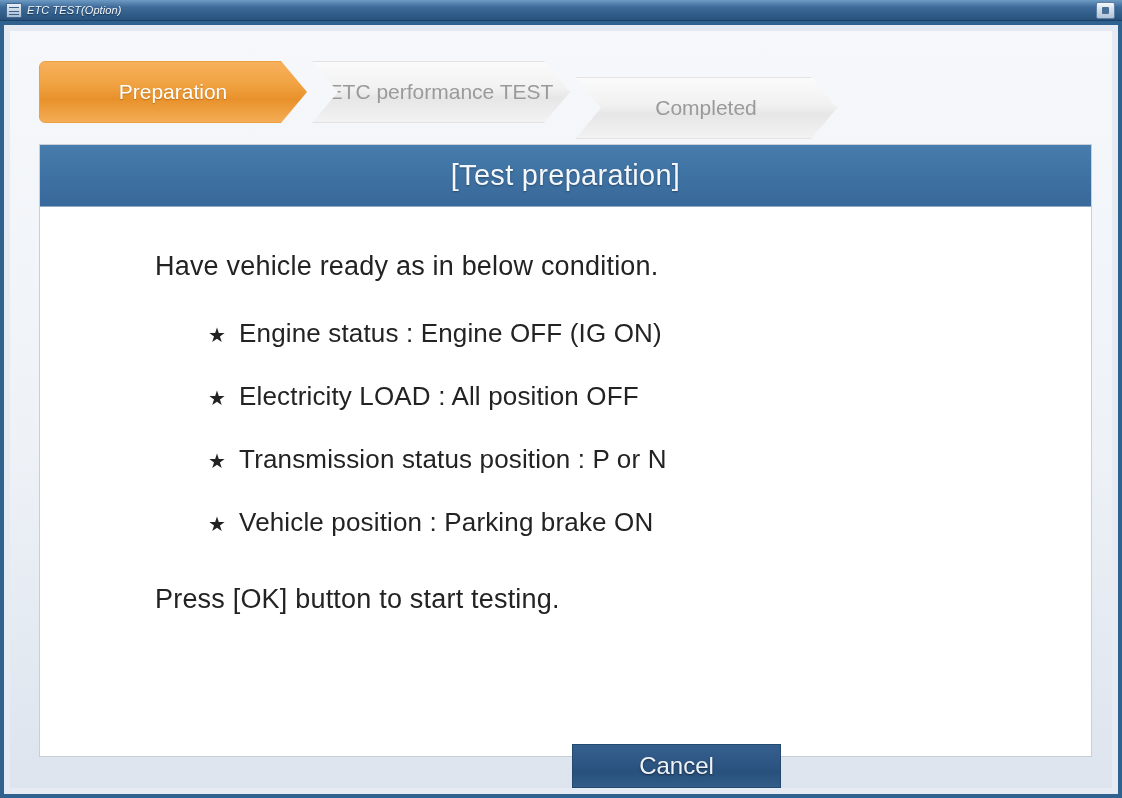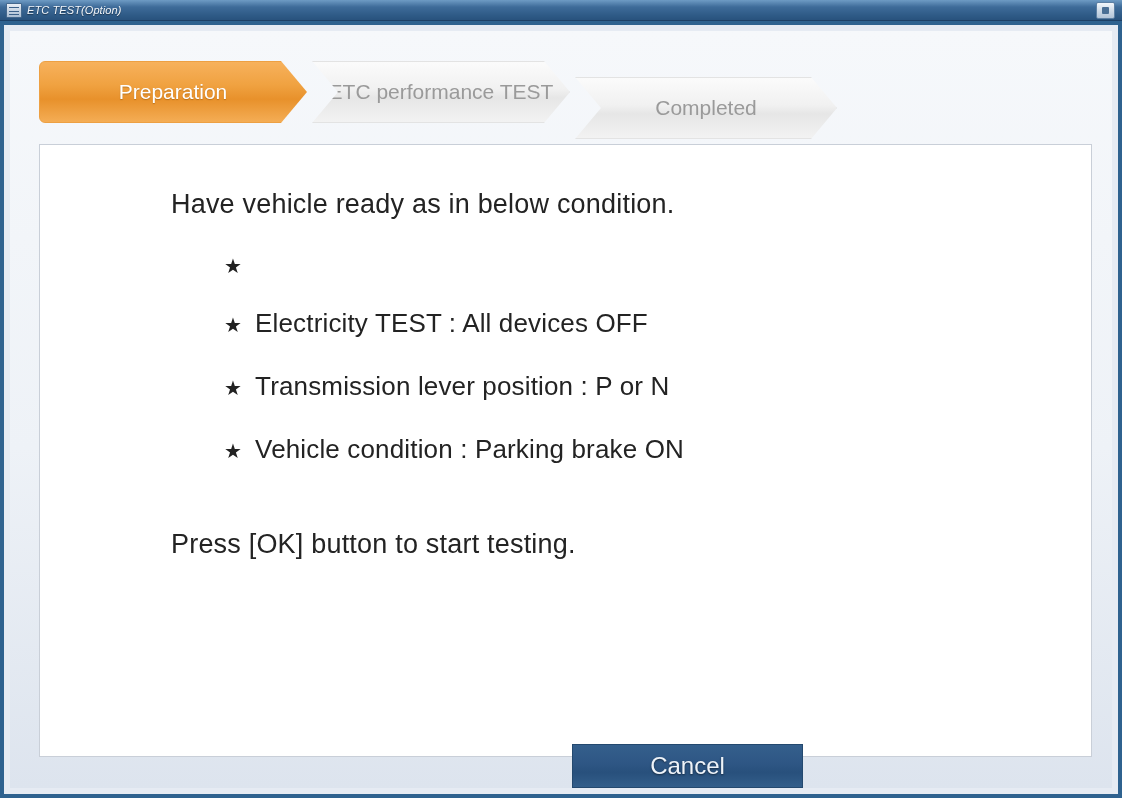--- a/index.html
+++ b/index.html
@@ -170,21 +170,21 @@
     align-items: center;
     justify-content: center;
   }
   .panel-header-title {
     font-size: 29px;
     color: #f4f8fc;
     text-shadow: 0 1px 2px rgba(0,0,0,.35);
     letter-spacing: 0.3px;
   }
   .panel-body {
-    padding: 30px 0 0 16px;
+    padding: 30px 0 0 0;
     height: calc(100% - 62px);
     box-sizing: border-box;
     background: #ffffff;
   }
   .lead-text {
     font-size: 27px;
     color: #232323;
     margin: 14px 0 0 115px;
     letter-spacing: 0.2px;
   }
@@ -203,21 +203,21 @@
   }
   .cond-bullet {
     font-size: 20px;
     color: #222;
     margin-right: 13px;
     line-height: 1;
   }
   .closing-text {
     font-size: 27px;
     color: #232323;
-    margin: 64px 0 0 115px;
+    margin: 46px 0 0 115px;
     letter-spacing: 0.2px;
   }
 
   
   .footer {
     position: absolute;
     left: 0;
     bottom: 0;
     width: 100%;
     height: 50px;
@@ -231,21 +231,21 @@
     color: #eef3f9;
     font-size: 24px;
     display: flex;
     align-items: center;
     justify-content: center;
     text-shadow: 0 1px 2px rgba(0,0,0,.5);
     box-sizing: border-box;
     cursor: pointer;
   }
   .btn-ok     { left: 289px; width: 219px; }
-  .btn-cancel { left: 562px; width: 231px; }
+  .btn-cancel { left: 562px; width: 209px; }
 </style>
 </head>
 <body>
 
 <div class="app-window">
 
   <div class="title-bar">
     <div class="title-icon"></div>
     <div class="title-text">ETC TEST(Option)</div>
     <div class="title-buttons">
@@ -262,38 +262,42 @@
         </div>
         <div class="step step-2">
           <span>ETC performance TEST</span>
         </div>
         <div class="step last step-3">
           <span>Completed</span>
         </div>
       </div>
 
       <div class="panel">
+        <div class="panel-header">
+          <div class="panel-header-title">[Test preparation]</div>
+        </div>
         <div class="panel-body">
           <div class="lead-text">Have vehicle ready as in below condition.</div>
 
           <ul class="cond-list">
             <li class="cond-item">
               <span class="cond-bullet">★</span>
+              <span>Engine status : Engine OFF (IG ON)</span>
             </li>
             <li class="cond-item">
               <span class="cond-bullet">★</span>
-              <span>Electricity TEST : All devices OFF</span>
+              <span>Electricity LOAD : All position OFF</span>
             </li>
             <li class="cond-item">
               <span class="cond-bullet">★</span>
-              <span>Transmission lever position : P or N</span>
+              <span>Transmission status position : P or N</span>
             </li>
             <li class="cond-item">
               <span class="cond-bullet">★</span>
-              <span>Vehicle condition : Parking brake ON</span>
+              <span>Vehicle position : Parking brake ON</span>
             </li>
           </ul>
 
           <div class="closing-text">Press [OK] button to start testing.</div>
         </div>
       </div>
 
       <div class="footer">
         <div class="dlg-btn btn-cancel">
           <span>Cancel</span>

